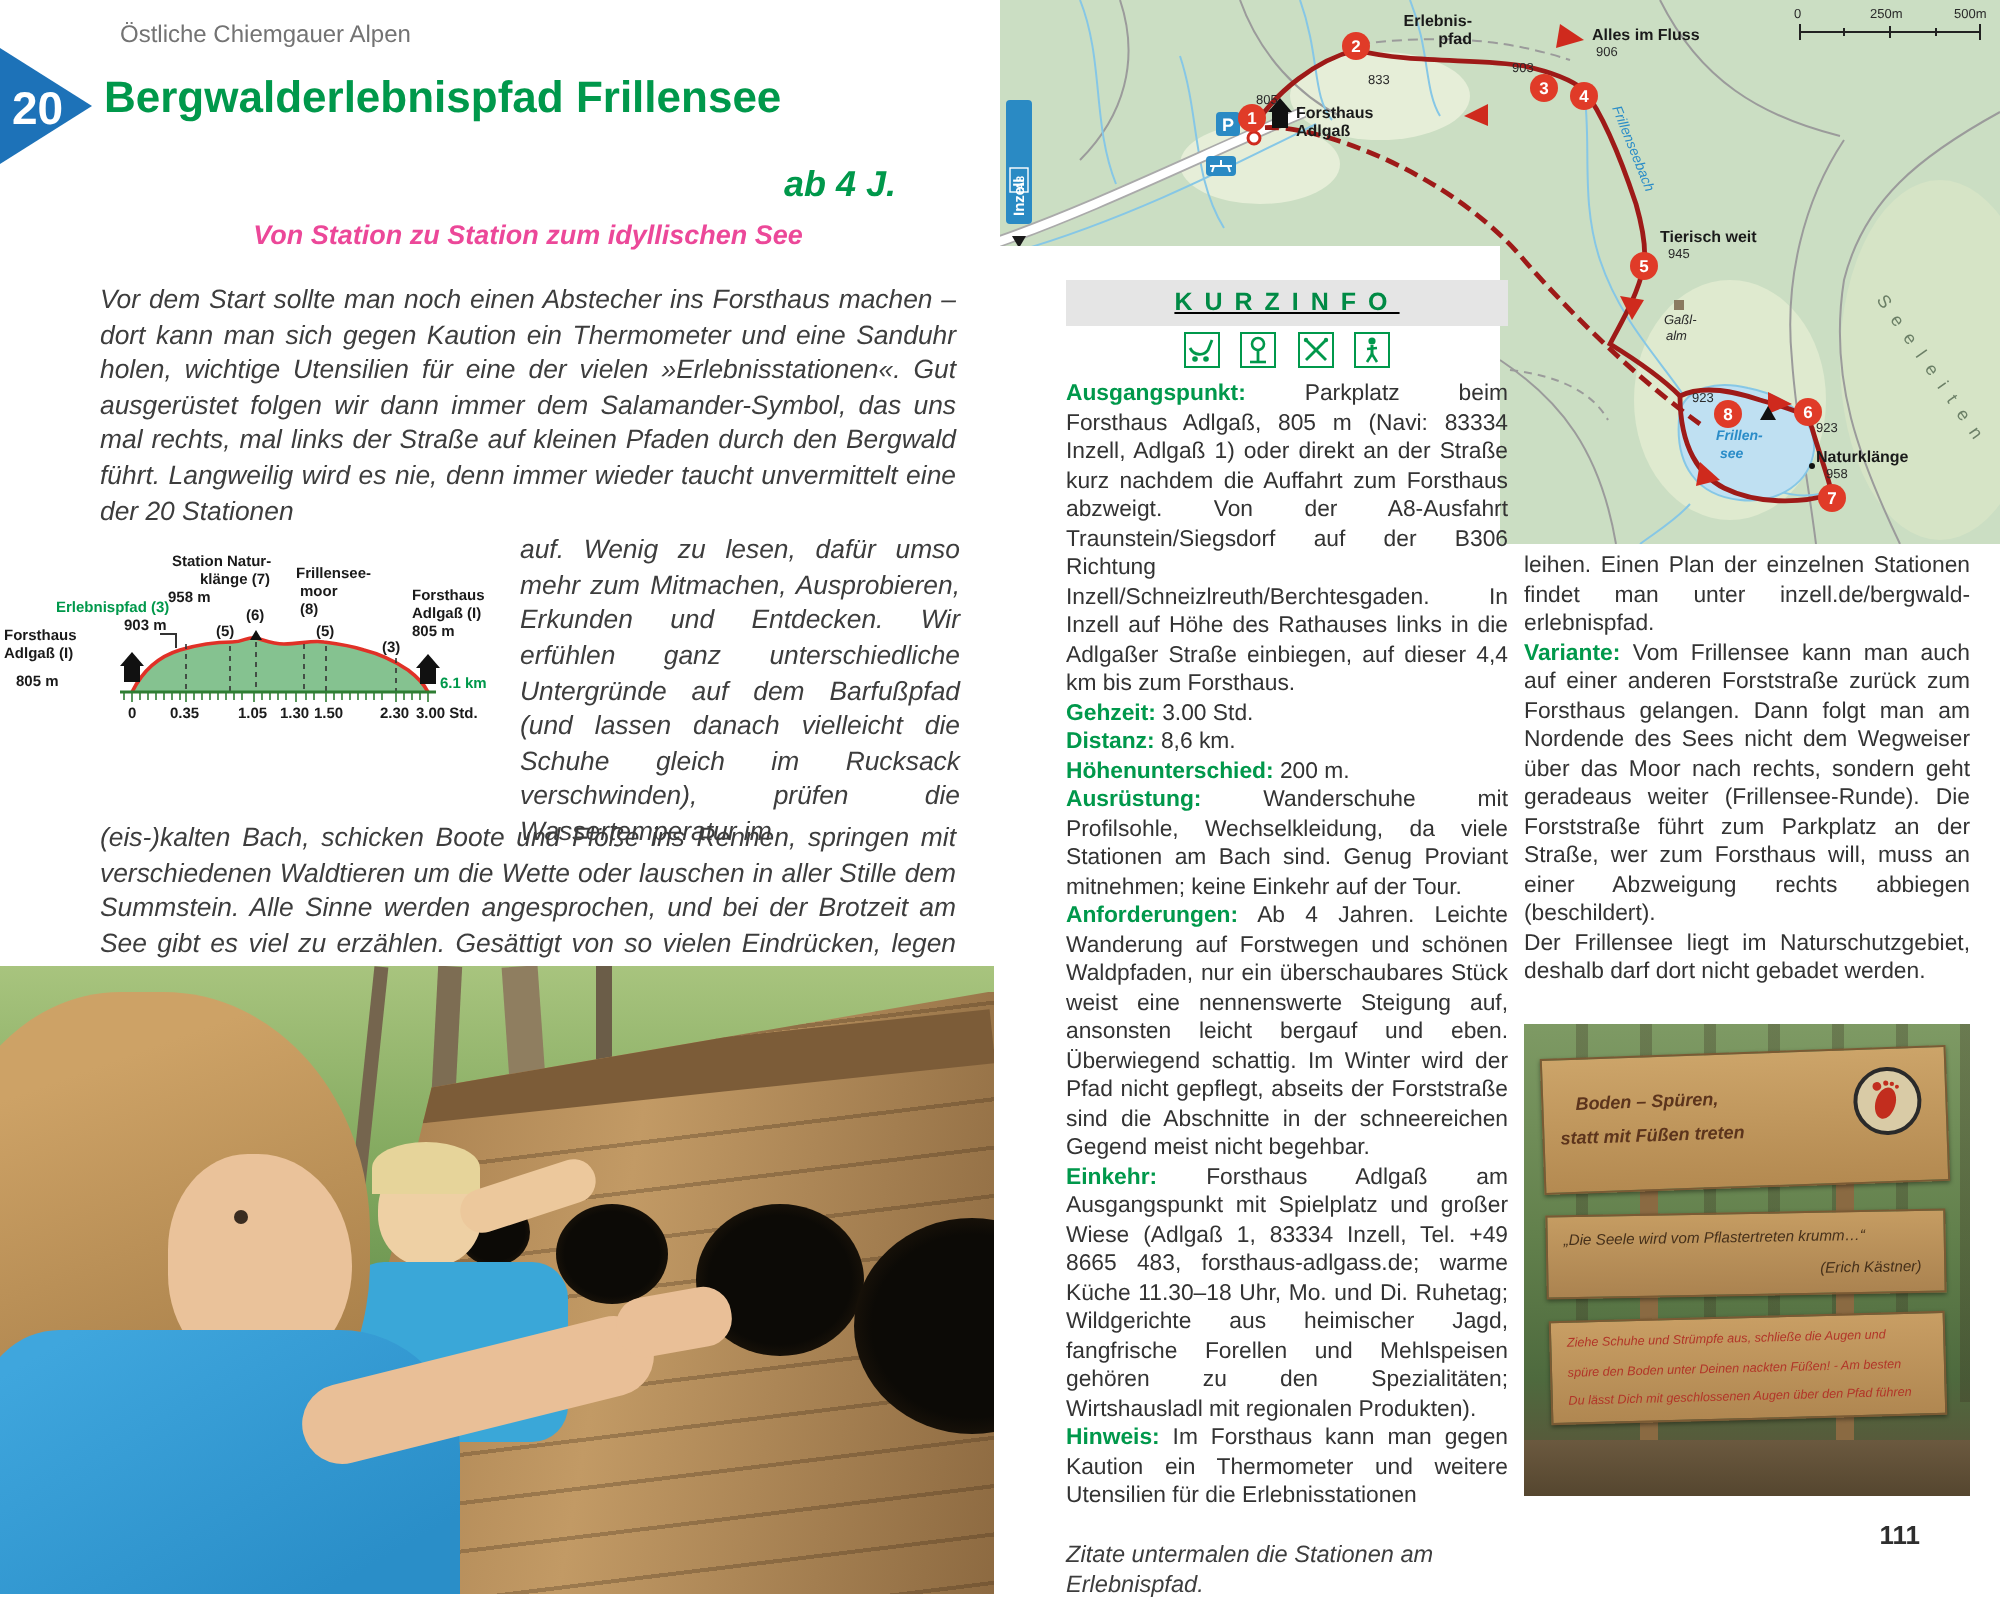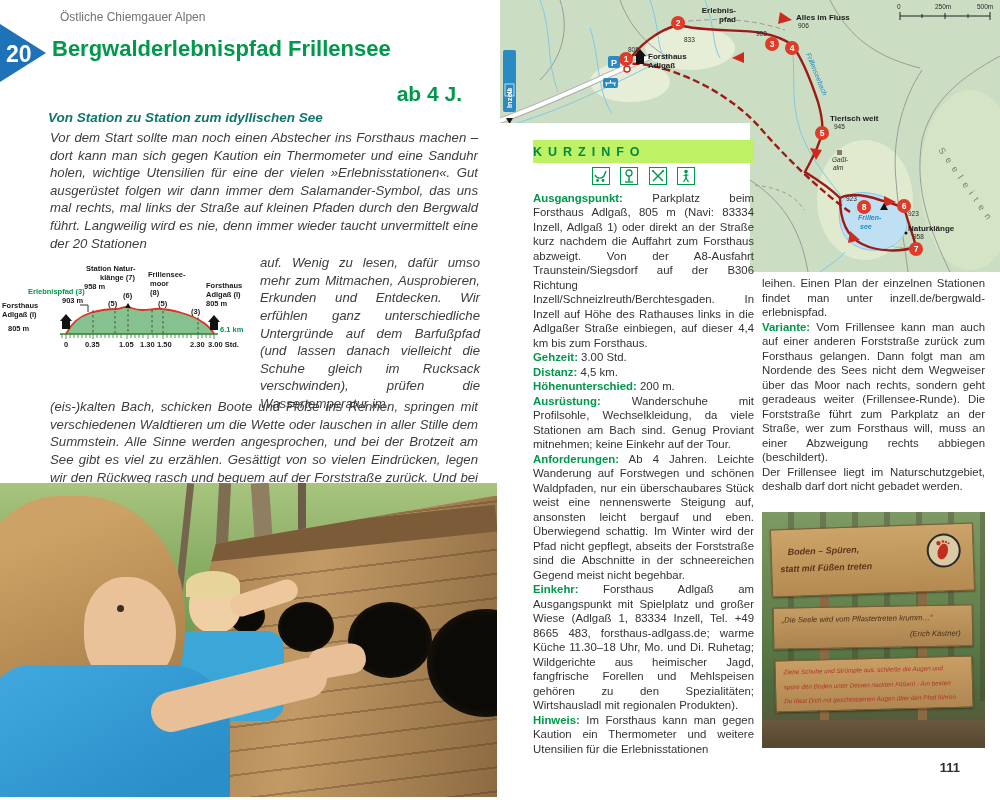--- a/index.html
+++ b/index.html
@@ -7,45 +7,45 @@
   .page{position:relative;width:1000px;height:800px;background:#fff;overflow:hidden;}
 
   
   .kicker{position:absolute;left:48px;top:10px;font-size:12px;color:#737373;margin-left:12px;}
   .arrow20{position:absolute;left:0;top:24px;width:46px;height:58px;background:#1d72b8;
            clip-path:polygon(0 0,100% 50%,0 100%);}
   .arrow20 span{position:absolute;left:6px;top:17px;color:#fff;font-size:23px;font-weight:bold;}
   .title{position:absolute;left:52px;top:36px;font-size:22px;font-weight:bold;color:#00984b;}
   .subrow{position:absolute;left:52px;top:82px;width:428px;}
   .subtitle{font-size:15px;font-weight:bold;color:#8c8c8c;}
-  .age{position:absolute;right:18px;top:0;font-size:21px;font-weight:bold;color:#00984b;}
+  .age{position:absolute;right:32px;top:0;font-size:18px;font-weight:bold;color:#00984b;font-style:italic;}
 
   
   .col1{position:absolute;left:48px;top:110px;width:432px;color:#3d3d3d;}
-  .col1 .green-head{font-size:13.5px;font-weight:bold;font-style:italic;color:#0f766e;margin:0 0 4px 0;}
+  .col1 .green-head{font-size:13.5px;font-weight:bold;font-style:italic;color:#ec4899;margin:0 0 16px 0;text-align:center;}
   .body-txt{font-size:13.2px;font-style:italic;line-height:17.6px;text-align:justify;margin:2px;}
   .wrap-row{position:relative;height:142px;margin-top:0;}
   .wrap-row .beside{margin-left:212px;width:220px;}
   .profile-svg{position:absolute;left:-48px;top:8px;}
   .caption1{font-size:13.2px;font-style:italic;line-height:17.6px;margin-top:18px;}
 
   
   .photo1{position:absolute;left:0;top:483px;width:497px;height:314px;overflow:hidden;}
   .ab{position:absolute;}
 
   
   .map{position:absolute;left:500px;top:0;width:500px;height:272px;}
   .mt{font-size:8px;font-weight:bold;fill:#1a1a1a;}
   .mte{font-size:6.5px;fill:#2a2a2a;font-weight:normal;}
   .mtb{font-size:7px;font-style:italic;fill:#2a8cc8;}
   .mnum{font-size:8.5px;font-weight:bold;fill:#fff;text-anchor:middle;}
 
   
   .kbox{position:absolute;left:533px;top:140px;width:221px;}
-  .kband{background:#bef264;padding:2px 0 3px 0;}
+  .kband{background:#e5e5e5;text-align:center;padding:2px 0 3px 0;text-decoration:underline;}
   .kband span{color:#008a45;font-weight:bold;font-size:12.5px;letter-spacing:6px;}
   .kicons{text-align:center;margin:3px 0 6px 0;}
   .kicon{display:inline-block;width:16px;height:16px;border:1.4px solid #00984b;margin:0 3px;vertical-align:middle;}
   .kentry{font-size:11.4px;line-height:14.5px;color:#333;text-align:justify;}
   .klabel{font-weight:bold;color:#00984b;}
   .caption2{font-size:11.8px;font-style:italic;line-height:14.8px;color:#3d3d3d;margin-top:14px;}
 
   
   .col3{position:absolute;left:762px;top:276px;width:223px;font-size:11.4px;line-height:14.5px;
         color:#333;text-align:justify;}
@@ -394,26 +394,27 @@
             <circle cx="8" cy="3.5" r="1.8" fill="#00984b"></circle>
             <line x1="8" y1="5.5" x2="8" y2="10" stroke="#00984b" stroke-width="1.5"></line>
             <line x1="8" y1="10" x2="5.5" y2="14" stroke="#00984b" stroke-width="1.3"></line>
             <line x1="8" y1="10" x2="10.5" y2="14" stroke="#00984b" stroke-width="1.3"></line>
             <line x1="5.5" y1="7.5" x2="10.5" y2="7" stroke="#00984b" stroke-width="1.2"></line>
           </svg>
       </span>
     </div>
     <div class="kentry"><span class="klabel">Ausgangspunkt:</span><span> Parkplatz beim Forsthaus Adlgaß, 805 m (Navi: 83334 Inzell, Adlgaß 1) oder direkt an der Straße kurz nachdem die Auffahrt zum Forsthaus abzweigt. Von der A8-Ausfahrt Traunstein/Siegsdorf auf der B306 Richtung Inzell/Schneizlreuth/Berchtesgaden. In Inzell auf Höhe des Rathauses links in die Adlgaßer Straße einbiegen, auf dieser 4,4 km bis zum Forsthaus.</span></div>
     <div class="kentry"><span class="klabel">Gehzeit:</span><span> 3.00 Std.</span></div>
-    <div class="kentry"><span class="klabel">Distanz:</span><span> 4,5 km.</span></div>
+    <div class="kentry"><span class="klabel">Distanz:</span><span> 8,6 km.</span></div>
     <div class="kentry"><span class="klabel">Höhenunterschied:</span><span> 200 m.</span></div>
     <div class="kentry"><span class="klabel">Ausrüstung:</span><span> Wanderschuhe mit Profilsohle, Wechselkleidung, da viele Stationen am Bach sind. Genug Proviant mitnehmen; keine Einkehr auf der Tour.</span></div>
     <div class="kentry"><span class="klabel">Anforderungen:</span><span> Ab 4 Jahren. Leichte Wanderung auf Forstwegen und schönen Waldpfaden, nur ein überschaubares Stück weist eine nennenswerte Steigung auf, ansonsten leicht bergauf und eben. Überwiegend schattig. Im Winter wird der Pfad nicht gepflegt, abseits der Forststraße sind die Abschnitte in der schneereichen Gegend meist nicht begehbar.</span></div>
     <div class="kentry"><span class="klabel">Einkehr:</span><span> Forsthaus Adlgaß am Ausgangspunkt mit Spielplatz und großer Wiese (Adlgaß 1, 83334 Inzell, Tel. +49 8665 483, forsthaus-adlgass.de; warme Küche 11.30–18 Uhr, Mo. und Di. Ruhetag; Wildgerichte aus heimischer Jagd, fangfrische Forellen und Mehlspeisen gehören zu den Spezialitäten; Wirtshausladl mit regionalen Produkten).</span></div>
     <div class="kentry"><span class="klabel">Hinweis:</span><span> Im Forsthaus kann man gegen Kaution ein Thermometer und weitere Utensilien für die Erlebnisstationen</span></div>
+    <div class="caption2">Zitate untermalen die Stationen am Erlebnispfad.</div>
   </div>
 
   <div class="col3">
     <div>leihen. Einen Plan der einzelnen Stationen findet man unter inzell.de/bergwald-erlebnispfad.</div>
     <div><span class="klabel">Variante:</span><span> Vom Frillensee kann man auch auf einer anderen Forststraße zurück zum Forsthaus gelangen. Dann folgt man am Nordende des Sees nicht dem Wegweiser über das Moor nach rechts, sondern geht geradeaus weiter (Frillensee-Runde). Die Forststraße führt zum Parkplatz an der Straße, wer zum Forsthaus will, muss an einer Abzweigung rechts abbiegen (beschildert).</span></div>
     <div>Der Frillensee liegt im Naturschutzgebiet, deshalb darf dort nicht gebadet werden.</div>
   </div>
 
   <div class="photo2">
     <div class="ab" style="left:0;top:0;width:100%;height:100%;background:linear-gradient(180deg,#7e9a64 0%,#62804c 45%,#4e6a3e 75%,#5e4d38 100%);"></div>

